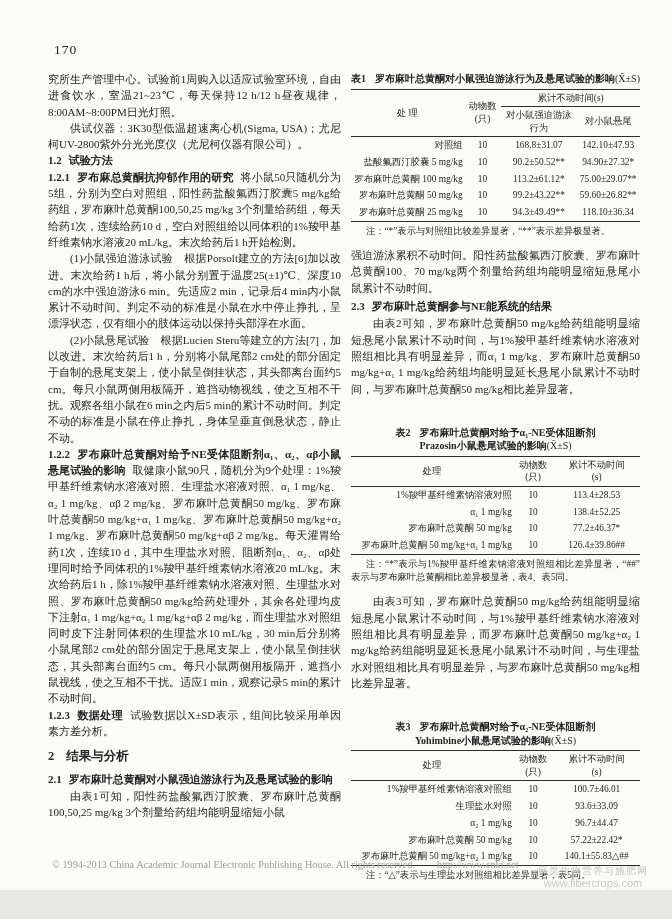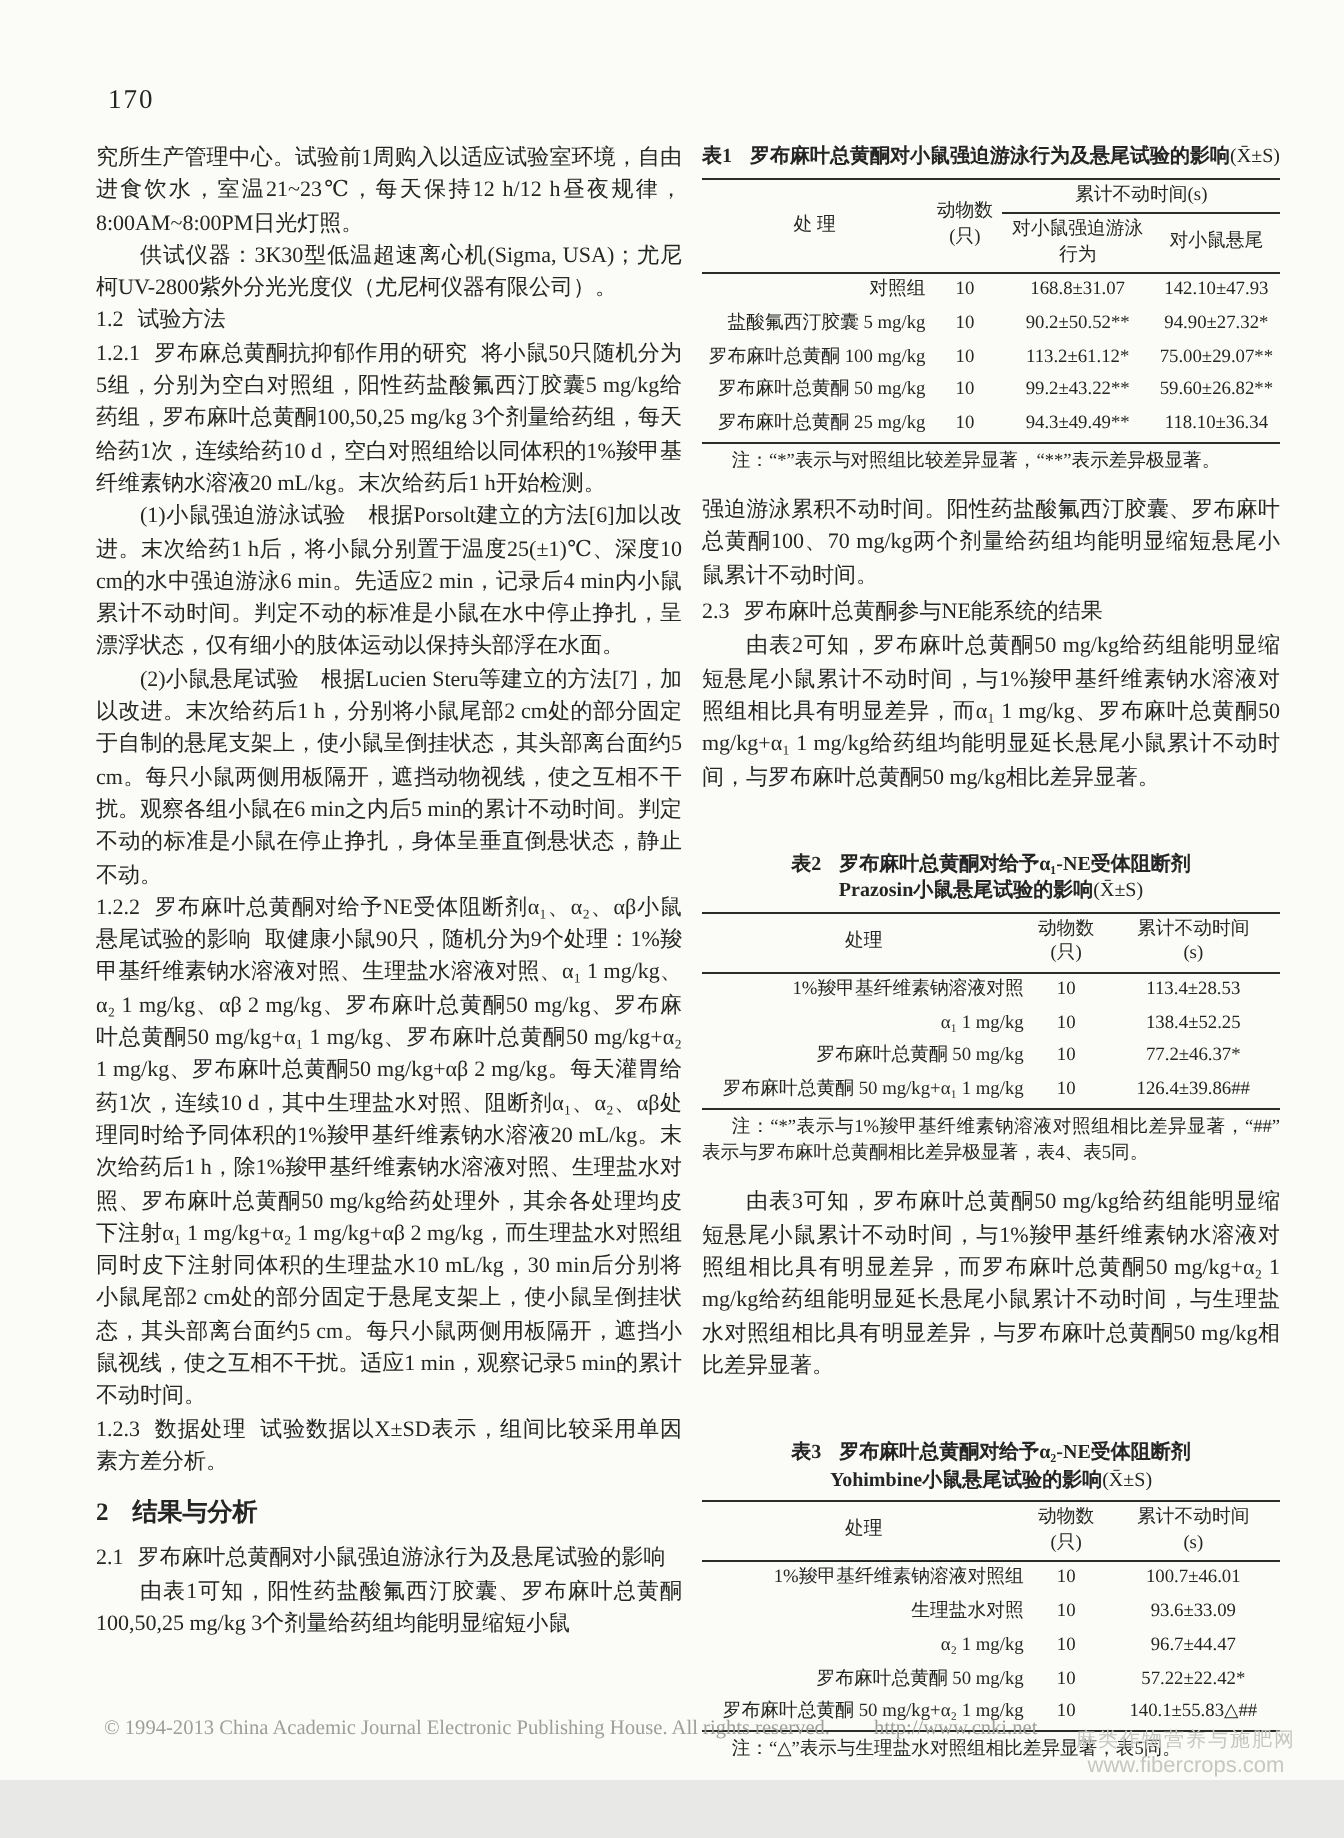--- a/index.html
+++ b/index.html
@@ -11,21 +11,21 @@
   .pageno { position:absolute; left:54px; top:42px; font-size:13.5px; letter-spacing:1px; }
   .col { position:absolute; top:71px; }
   .col-left  { left:48px;  width:293px; }
   .col-right { left:351px; width:289px; }
   .para { margin:0; font-size:11px; line-height:16.3px; text-align:justify; }
   .ind { text-indent:2em; }
   .lab { padding-right:7px; }
   .ttl { padding-right:7px; }
   .h-sec2 { margin:9px 0 7px; font-size:12.5px; font-weight:bold; }
   .h-sec2 b { padding-right:12px; }
-  .h-run b { font-weight:normal; }
+  .h-run b { font-weight:bold; }
 
   .tbl-block { margin:0 0 9px; }
   .tblcap { text-align:center; font-size:10px; line-height:13.5px; margin:1px 0 3px; font-weight:bold; }
   .tblcap .stat { font-weight:normal; font-size:10px; }
   .capgap { display:inline-block; width:9px; }
   table.t {
     width:100%; border-collapse:collapse; table-layout:fixed;
     font-size:9.4px; border-top:1.5px solid #2b2b2b; border-bottom:1.5px solid #2b2b2b;
   }
   table.t th { font-weight:normal; text-align:center; vertical-align:middle; padding:2px 1px; line-height:12.5px; }

